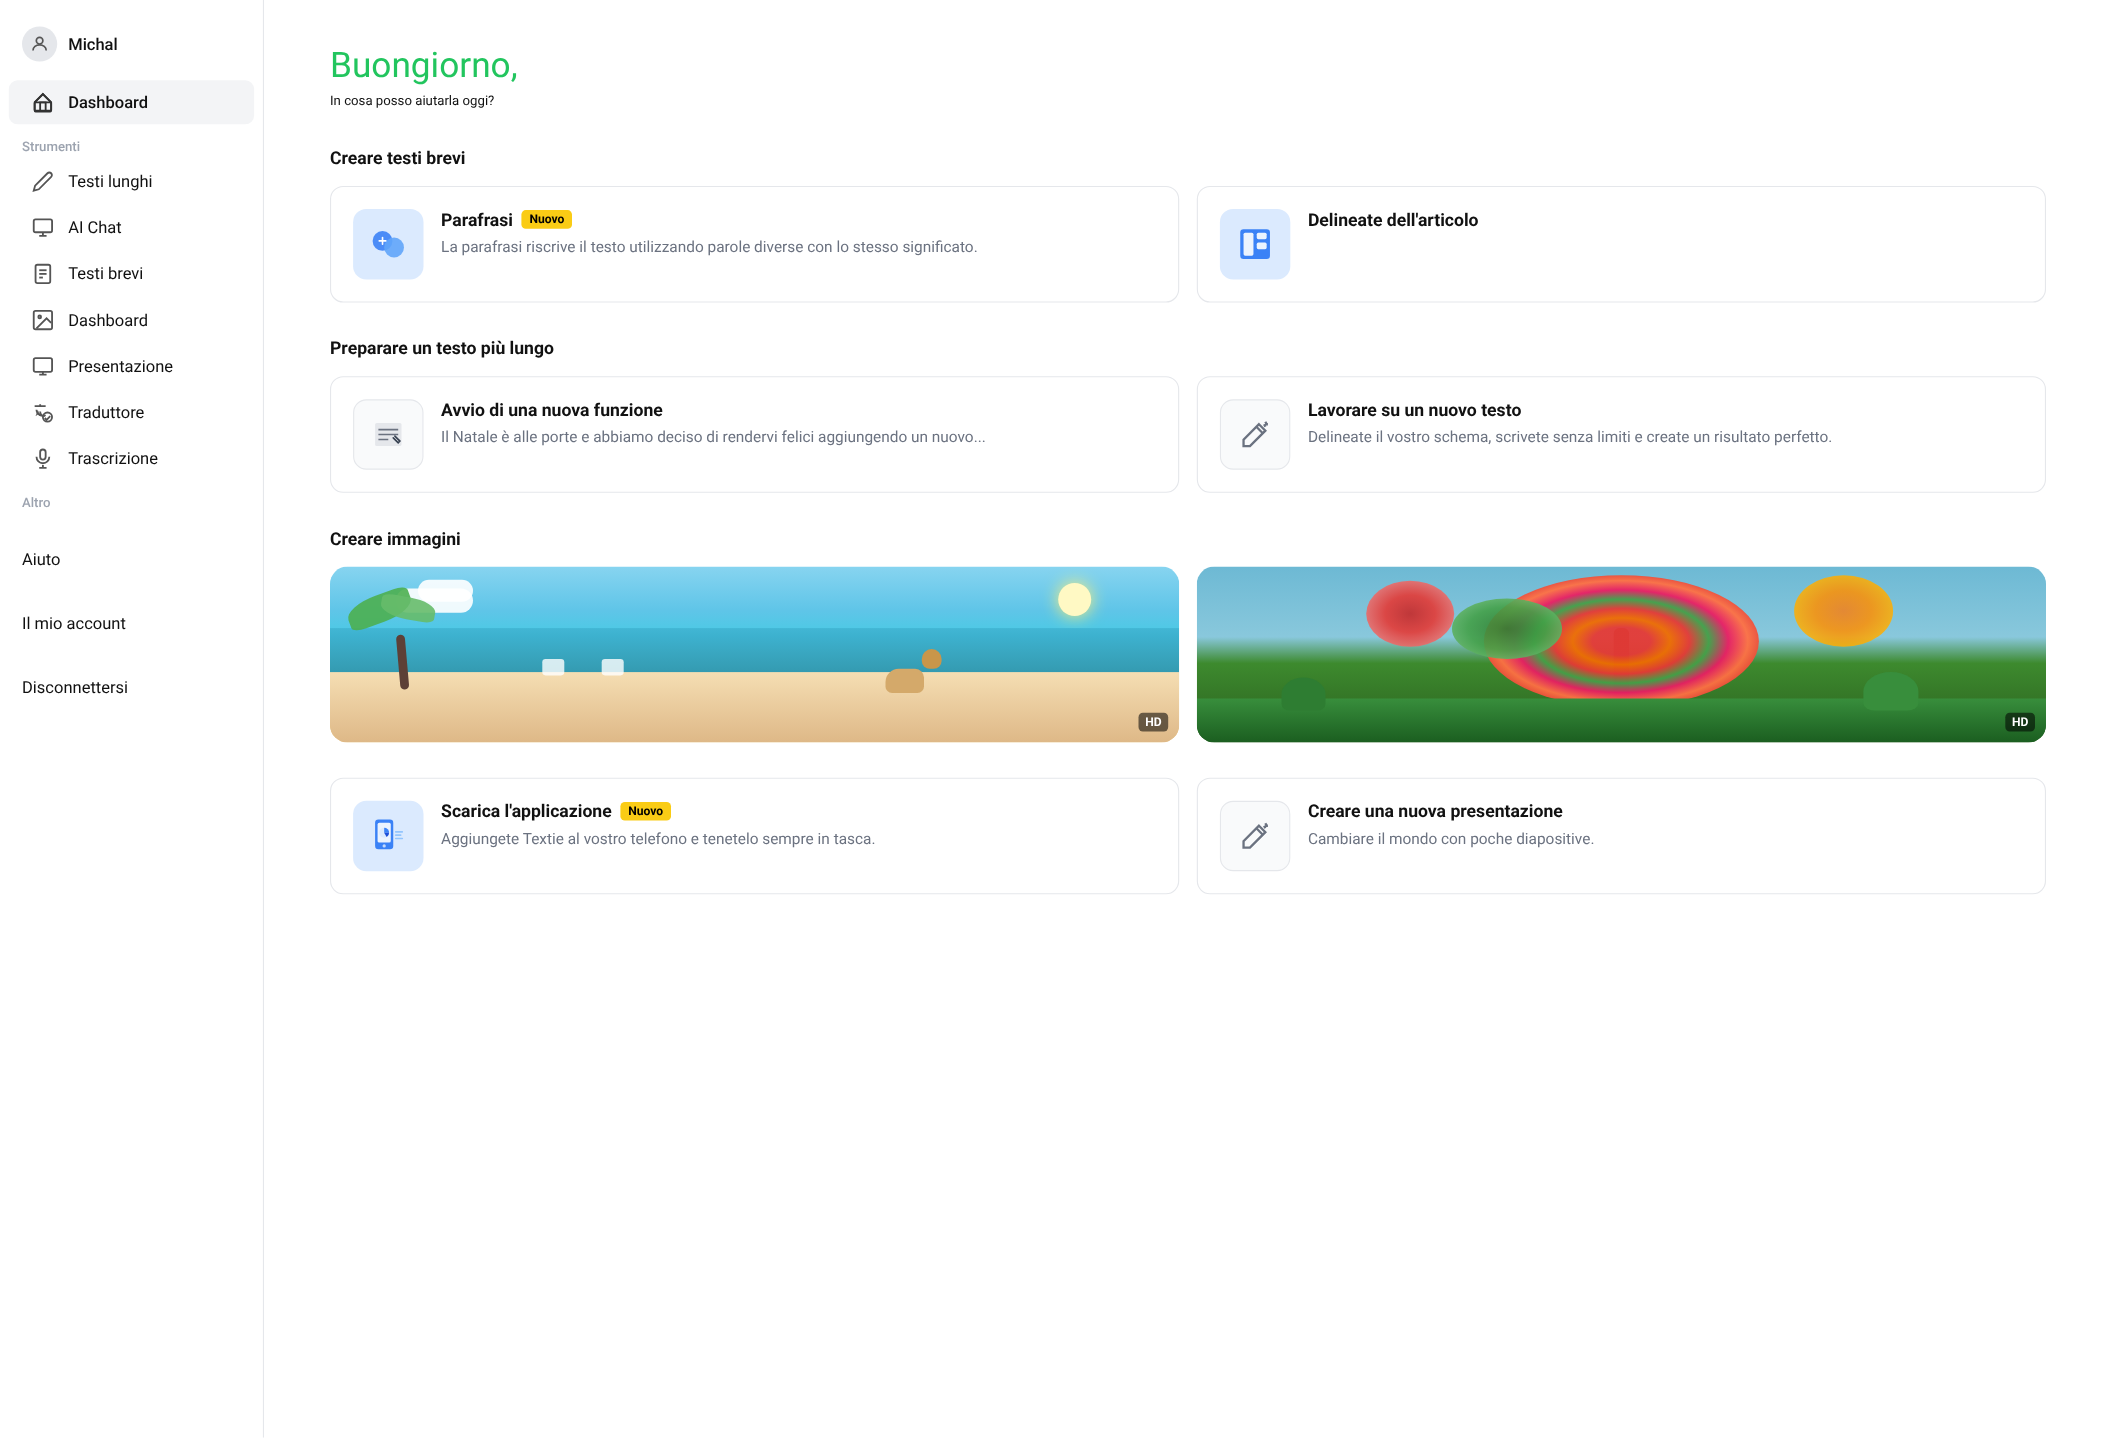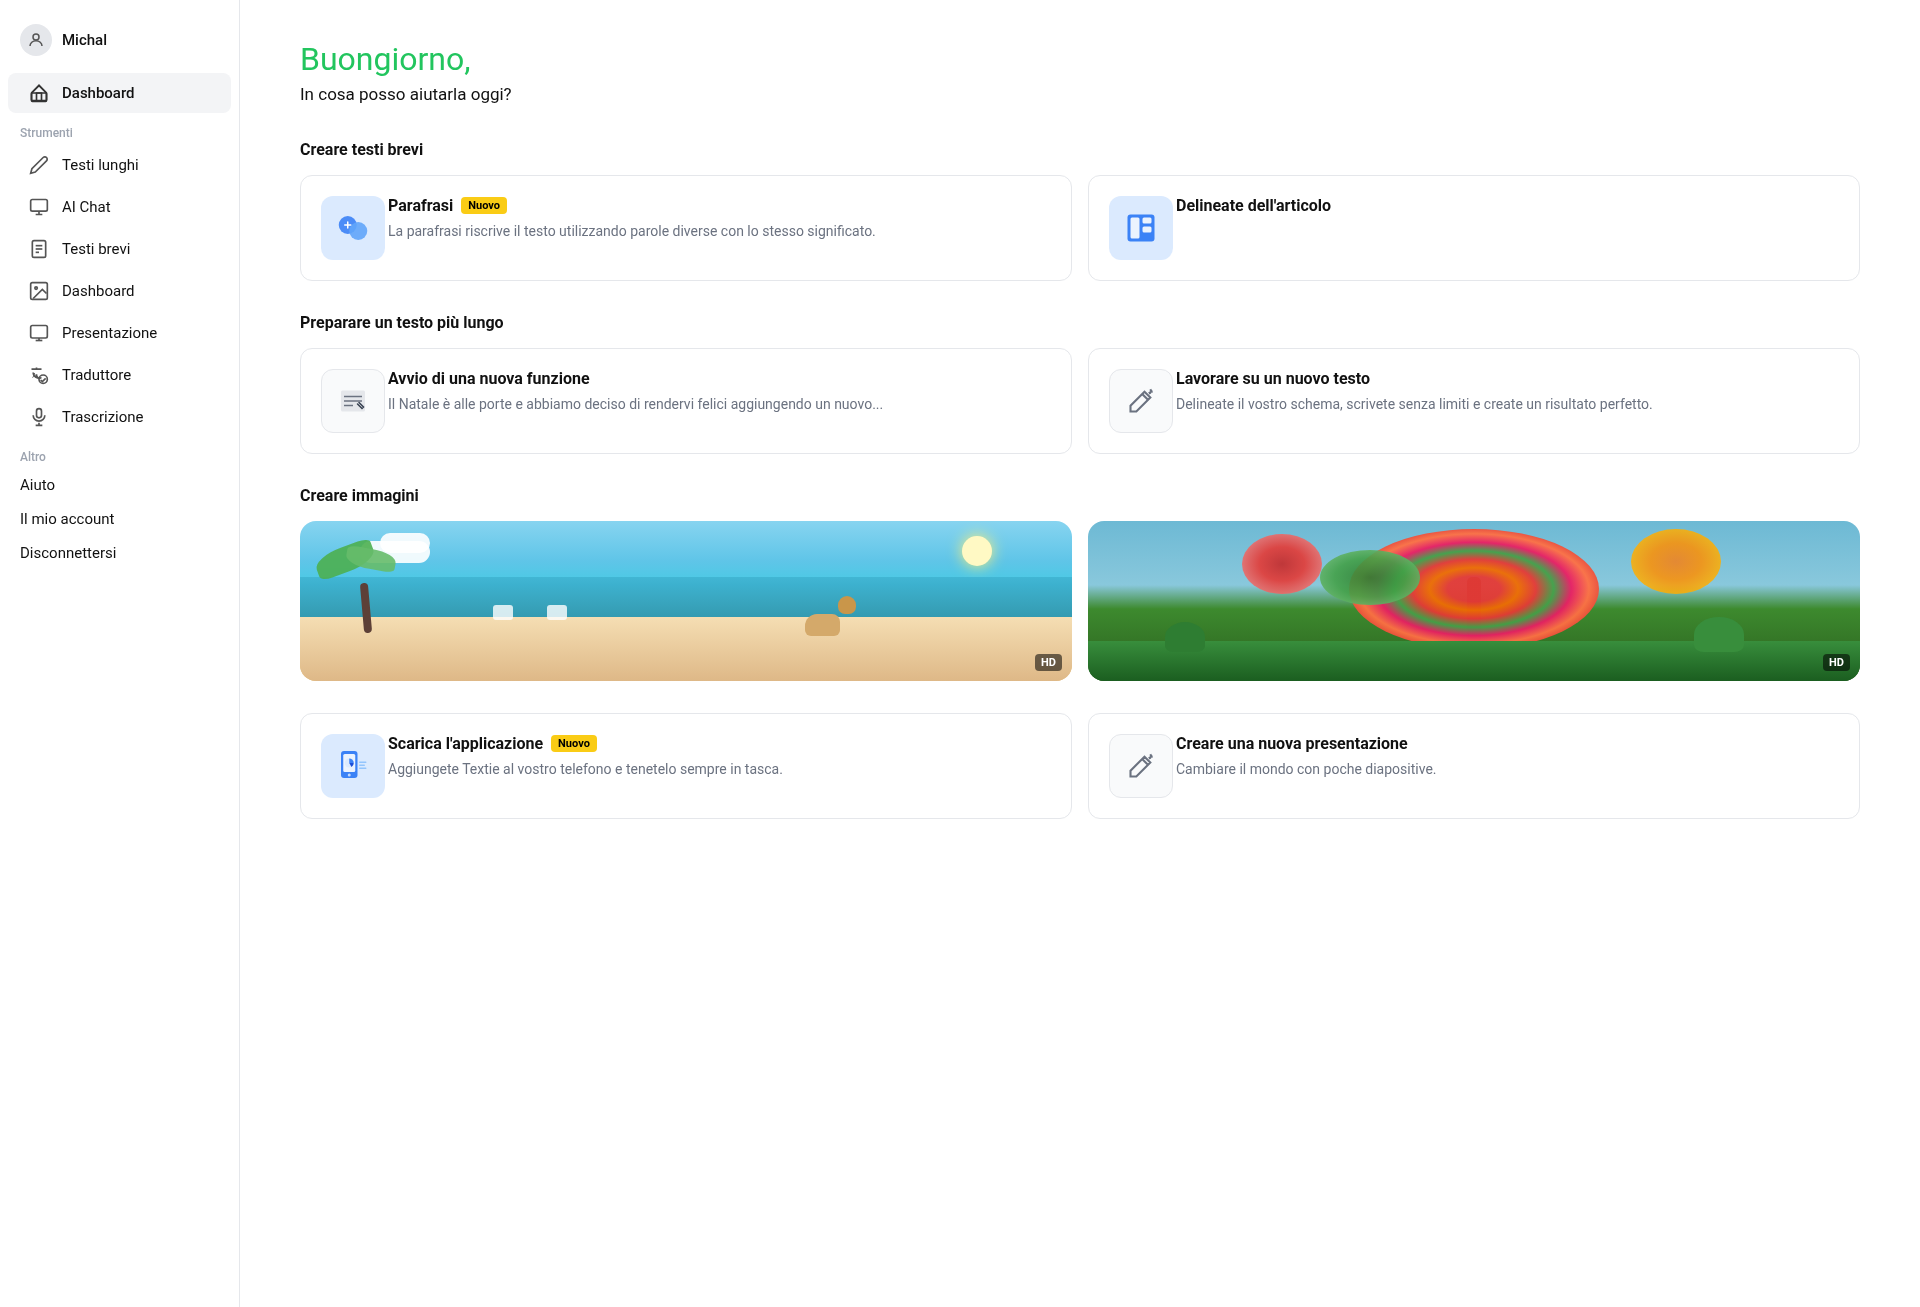--- a/index.html
+++ b/index.html
@@ -59,37 +59,38 @@
       color: #9ca3af;
       font-weight: 500;
       padding: 12px 20px 4px;
       text-transform: none;
     }
     .sidebar-other-item {
       padding: 8px 20px;
       font-size: 15px;
       color: #111;
       cursor: pointer;
+      margin-top: 24px;
     }
 
     
     .main {
       flex: 1;
       overflow-y: auto;
       padding: 40px 60px;
       background: #fff;
     }
     .greeting {
       font-size: 32px;
       font-weight: 400;
       color: #22c55e;
       margin-bottom: 6px;
     }
     .subtitle {
-      font-size: 17px;
+      font-size: 12px;
       color: #111;
       margin-bottom: 36px;
     }
 
     
     .section-title {
       font-size: 16px;
       font-weight: 700;
       color: #111;
       margin-bottom: 16px;
@@ -98,21 +99,21 @@
     
     .cards-row {
       display: grid;
       grid-template-columns: 1fr 1fr;
       gap: 16px;
       margin-bottom: 32px;
     }
     .card {
       display: flex;
       align-items: flex-start;
-      gap: 3px;
+      gap: 16px;
       padding: 20px;
       border: 1px solid #e5e7eb;
       border-radius: 12px;
       cursor: pointer;
       transition: box-shadow 0.15s;
     }
     .card-icon {
       width: 64px; height: 64px;
       border-radius: 12px;
       background: #e8f0fe;

